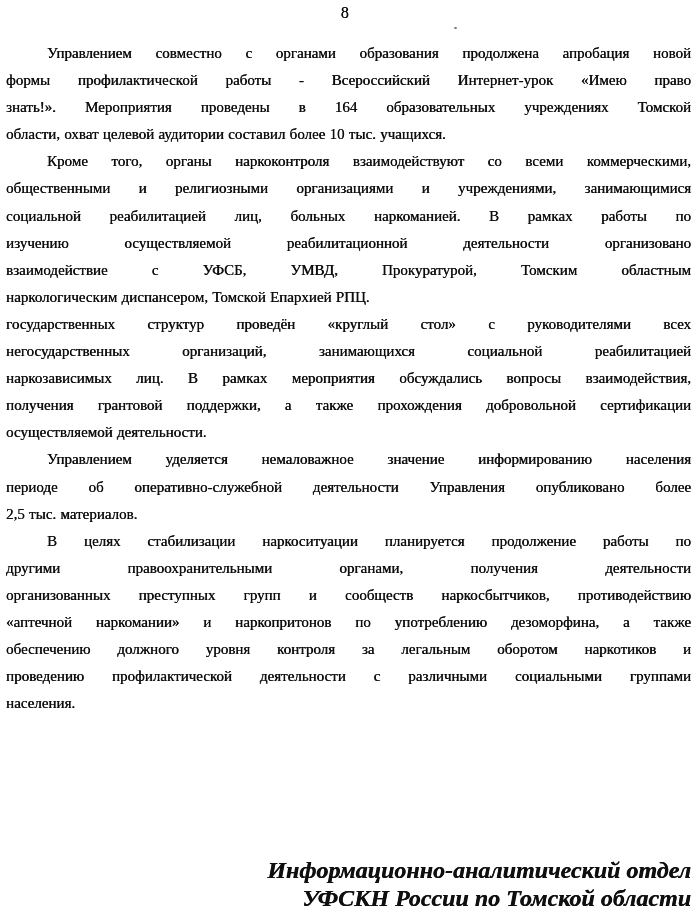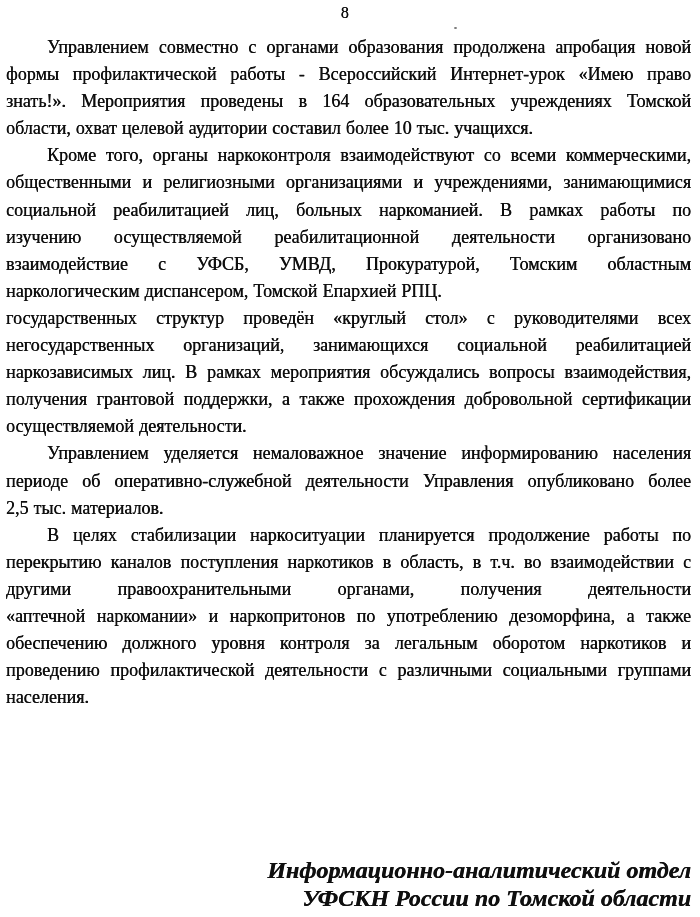--- a/index.html
+++ b/index.html
@@ -33,24 +33,24 @@
     top: 27px;
     width: 3px;
     height: 2px;
     background: #4a4a4a;
     border-radius: 50%;
     opacity: 0.75;
     text-shadow: none;
   }
   .doc-body {
     position: absolute;
-    top: 34px;
+    top: 40px;
     left: 6px;
     right: 9px;
-    font-size: 18px;
+    font-size: 15px;
     line-height: 27.1px;
     word-spacing: 0.5px;
   }
   .line {
     text-align: justify;
     text-align-last: justify;
   }
   .line.first {
     text-indent: 41px;
   }
@@ -91,22 +91,22 @@
       <div class="line last">наркологическим диспансером, Томской Епархией РПЦ.</div>
       <div class="line">государственных структур проведён «круглый стол» с руководителями всех</div>
       <div class="line">негосударственных организаций, занимающихся социальной реабилитацией</div>
       <div class="line">наркозависимых лиц. В рамках мероприятия обсуждались вопросы взаимодействия,</div>
       <div class="line">получения грантовой поддержки, а также прохождения добровольной сертификации</div>
       <div class="line last">осуществляемой деятельности.</div>
       <div class="line first">Управлением уделяется немаловажное значение информированию населения</div>
       <div class="line">периоде об оперативно-служебной деятельности Управления опубликовано более</div>
       <div class="line last">2,5 тыс. материалов.</div>
       <div class="line first">В целях стабилизации наркоситуации планируется продолжение работы по</div>
-      <div class="line">перекрытию каналов поступления наркотиков в область, в т.ч. во взаимодействии с</div>
       <div class="line">другими правоохранительными органами, получения деятельности</div>
+      <div class="line">организованных преступных групп и сообществ наркосбытчиков, противодействию</div>
       <div class="line">«аптечной наркомании» и наркопритонов по употреблению дезоморфина, а также</div>
       <div class="line">обеспечению должного уровня контроля за легальным оборотом наркотиков и</div>
       <div class="line">проведению профилактической деятельности с различными социальными группами</div>
       <div class="line last">населения.</div>
     </div>
 
   <div class="signature">
     <div class="sig-line">Информационно-аналитический отдел</div>
     <div class="sig-line">УФСКН России по Томской области</div>
   </div>

